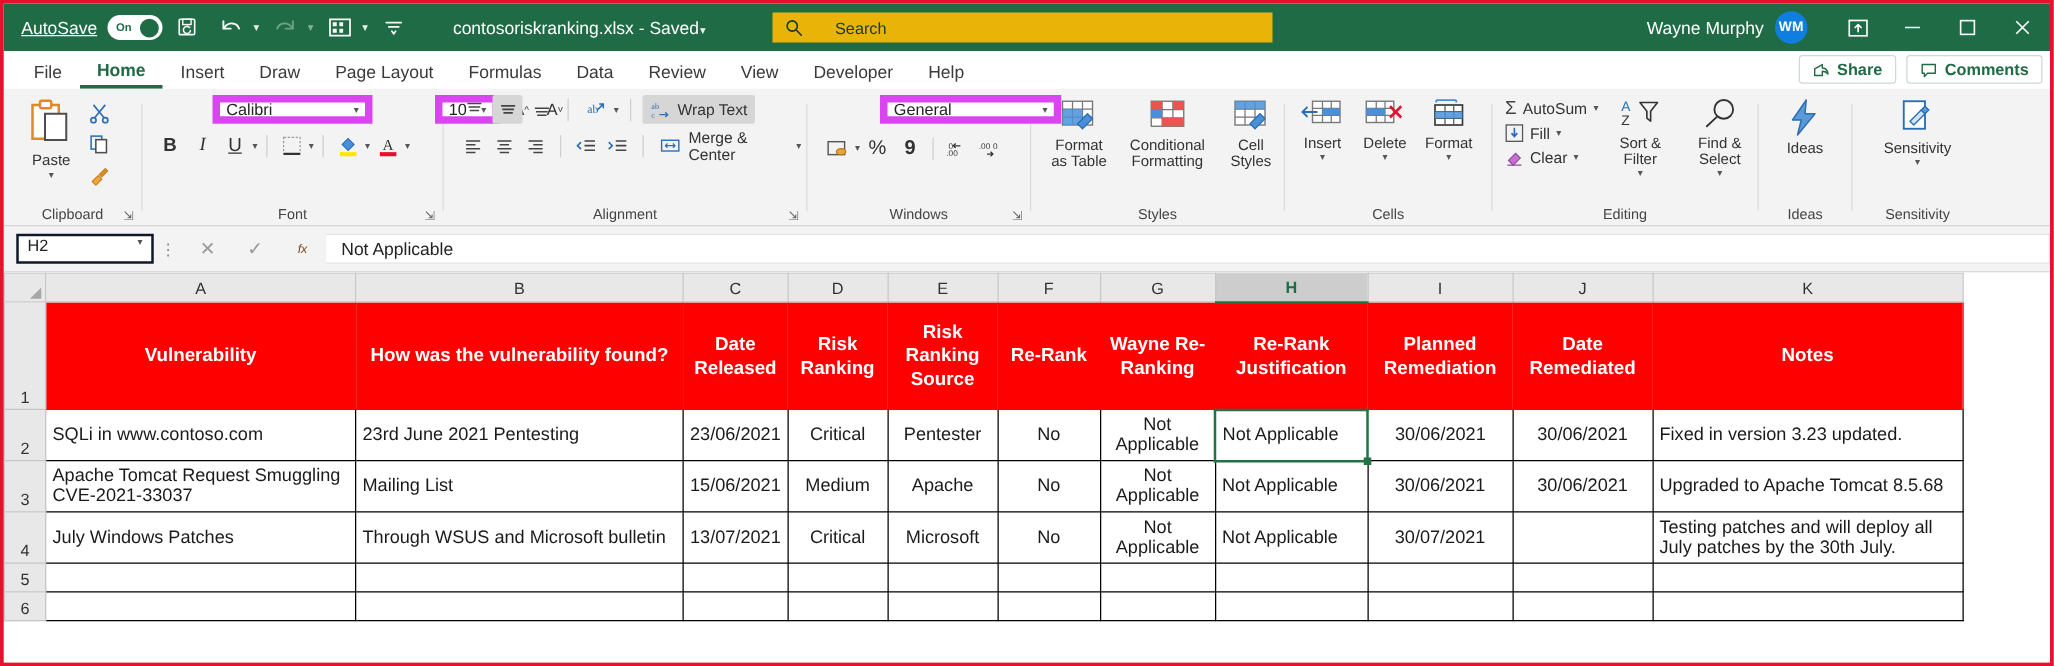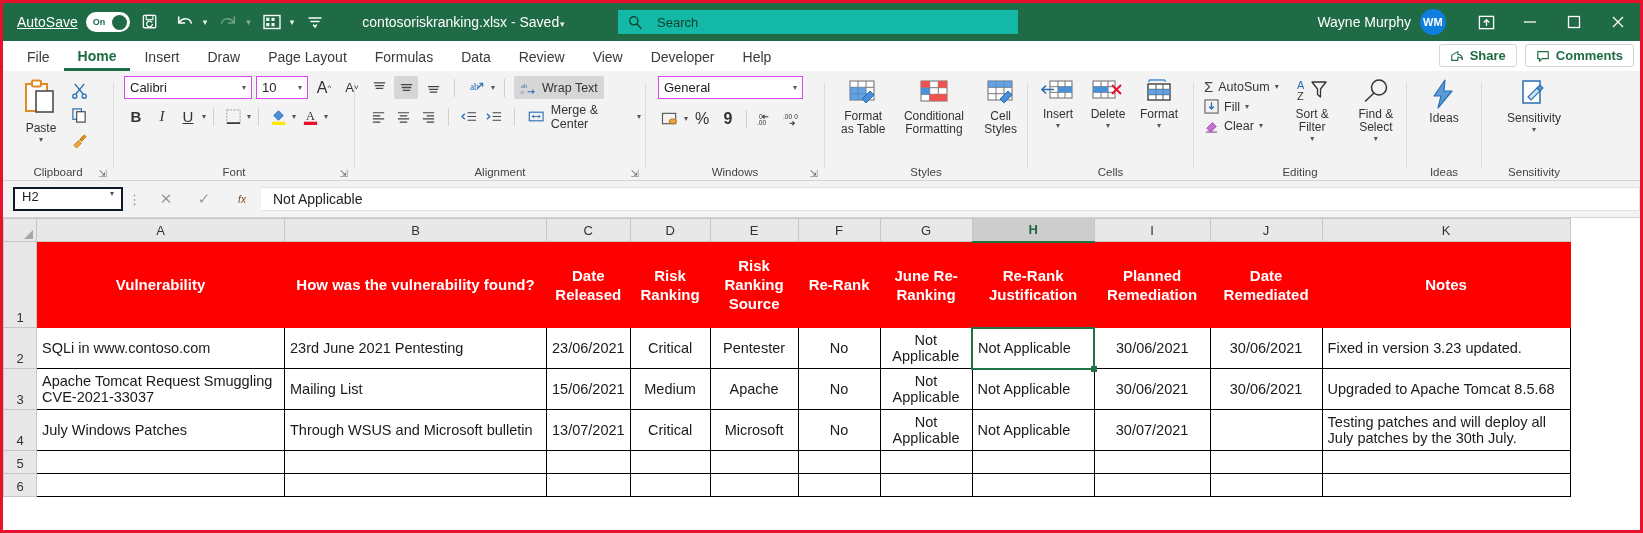--- a/index.html
+++ b/index.html
@@ -25,21 +25,21 @@
   }
   .toggle .knob { width:15px; height:15px; border-radius:50%; background:#1e6b46; position:absolute; right:3px; }
   .toggle .ontext { font-size:9px; color:#1e6b46; font-weight:bold; position:absolute; left:7px; }
   .qat-icon { width:26px; height:26px; display:flex; align-items:center; justify-content:center; opacity:.97; }
   .qat-icon.dim { opacity:.45; }
   .caret { font-size:9px; margin-left:-3px; opacity:.9; }
   .tb-title { font-size:14px; margin-left:26px; white-space:nowrap; }
   .tb-title .sep { opacity:.9; }
   .searchbox {
     position:absolute; left:615px; top:7px; width:400px; height:24px;
-    background:#14b8a6; display:flex; align-items:center; gap:15px; padding-left:10px;
+    background:#eab308; display:flex; align-items:center; gap:26px; padding-left:10px;
   }
   .searchbox .stxt { font-size:13px; color:#123c28; }
   .tb-right { position:absolute; right:0; top:0; height:38px; display:flex; align-items:center; }
   .username { font-size:14px; margin-right:9px; }
   .avatar {
     width:26px; height:26px; border-radius:50%; background:#0f7ede; color:#fff;
     font-size:11px; font-weight:bold; display:flex; align-items:center; justify-content:center;
     margin-right:18px; letter-spacing:.3px;
   }
   .wbtn { width:44px; height:38px; display:flex; align-items:center; justify-content:center; }
@@ -61,22 +61,22 @@
   .grp-body { flex:1; display:flex; align-items:flex-start; padding-top:5px; }
   .grp-label { height:18px; font-size:11.5px; color:#444; text-align:center; line-height:18px; position:relative; }
   .grp-label .launcher { position:absolute; right:6px; top:2px; font-size:10px; color:#666; }
   .vsep { width:1px; background:#dcdcdc; height:86px; align-self:center; }
 
   .btn-v { display:flex; flex-direction:column; align-items:center; font-size:12px; color:#333; padding:2px 6px; }
   .btn-v .lbl { margin-top:2px; text-align:center; line-height:13px; }
   .mini-caret { font-size:8px; color:#555; }
 
   .fontrow { display:flex; align-items:center; gap:4px; }
-  .combo { border:1px solid #d946ef; background:#fff; height:23px; display:flex; align-items:center;
-           justify-content:space-between; padding:0 5px; font-size:13px; color:#222; }
+  .combo { border:6px solid #d946ef; background:#fff; height:23px; display:flex; align-items:center;
+           justify-content:space-between; padding:0 5px; font-size:13px; color:#222;margin-left:46px; }
   .iconbtn { width:24px; height:23px; display:flex; align-items:center; justify-content:center; font-size:13px; color:#333; }
   .iconbtn.box { width:26px; }
   .sel { background:#d6d6d6; border-radius:2px; }
 
   .number-combo { width:145px; }
 
   .rib-text { font-size:12.5px; color:#333; }
 
   
   .fbar { height:37px; background:#f3f3f3; display:flex; align-items:center; flex:0 0 37px; border-bottom:1px solid #d4d4d4; }
@@ -657,21 +657,21 @@
       </tr>
 
       <tr class="hdrrow" style="height:86px">
         <th class="rowhdr">1</th>
         <td class="hdrcell">Vulnerability</td>
         <td class="hdrcell">How was the vulnerability found?</td>
         <td class="hdrcell">Date Released</td>
         <td class="hdrcell">Risk Ranking</td>
         <td class="hdrcell">Risk Ranking Source</td>
         <td class="hdrcell">Re-Rank</td>
-        <td class="hdrcell">June Re-Ranking</td>
+        <td class="hdrcell">Wayne Re-Ranking</td>
         <td class="hdrcell">Re-Rank Justification</td>
         <td class="hdrcell">Planned Remediation</td>
         <td class="hdrcell">Date Remediated</td>
         <td class="hdrcell">Notes</td>
       </tr>
 
       <tr style="height:41px">
         <th class="rowhdr">2</th>
         <td class="cell">SQLi in www.contoso.com</td>
         <td class="cell">23rd June 2021 Pentesting</td>

